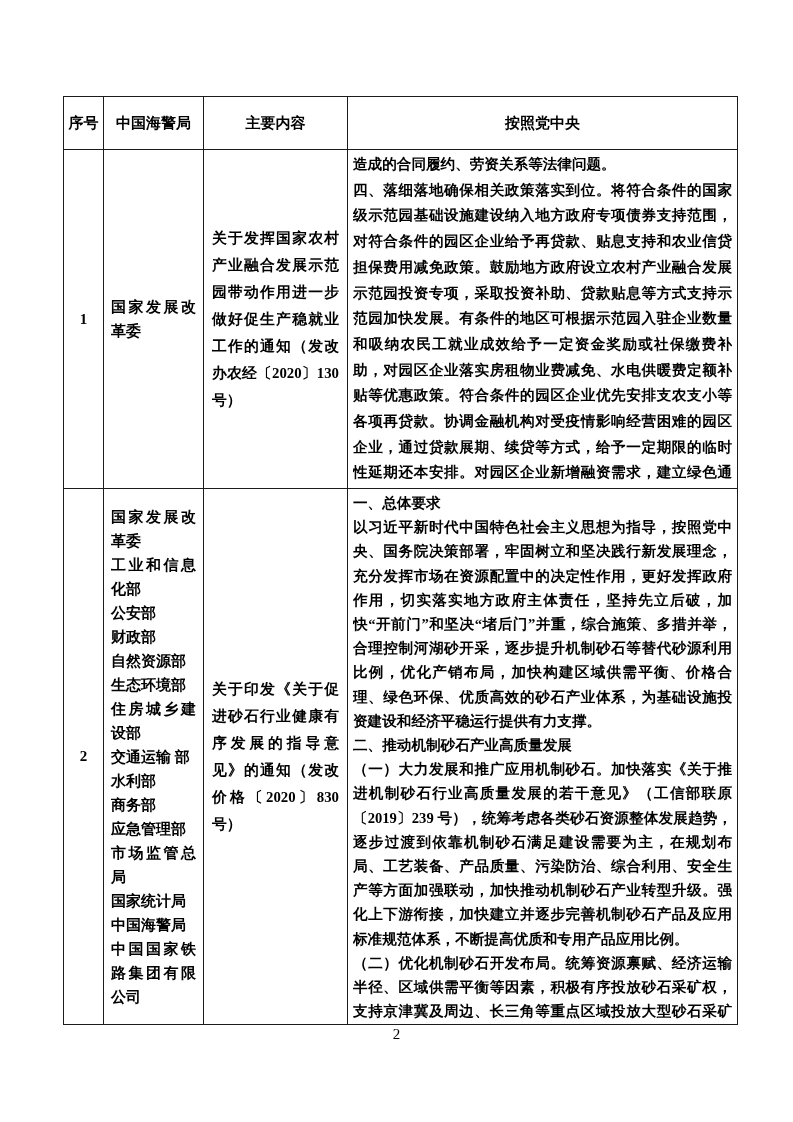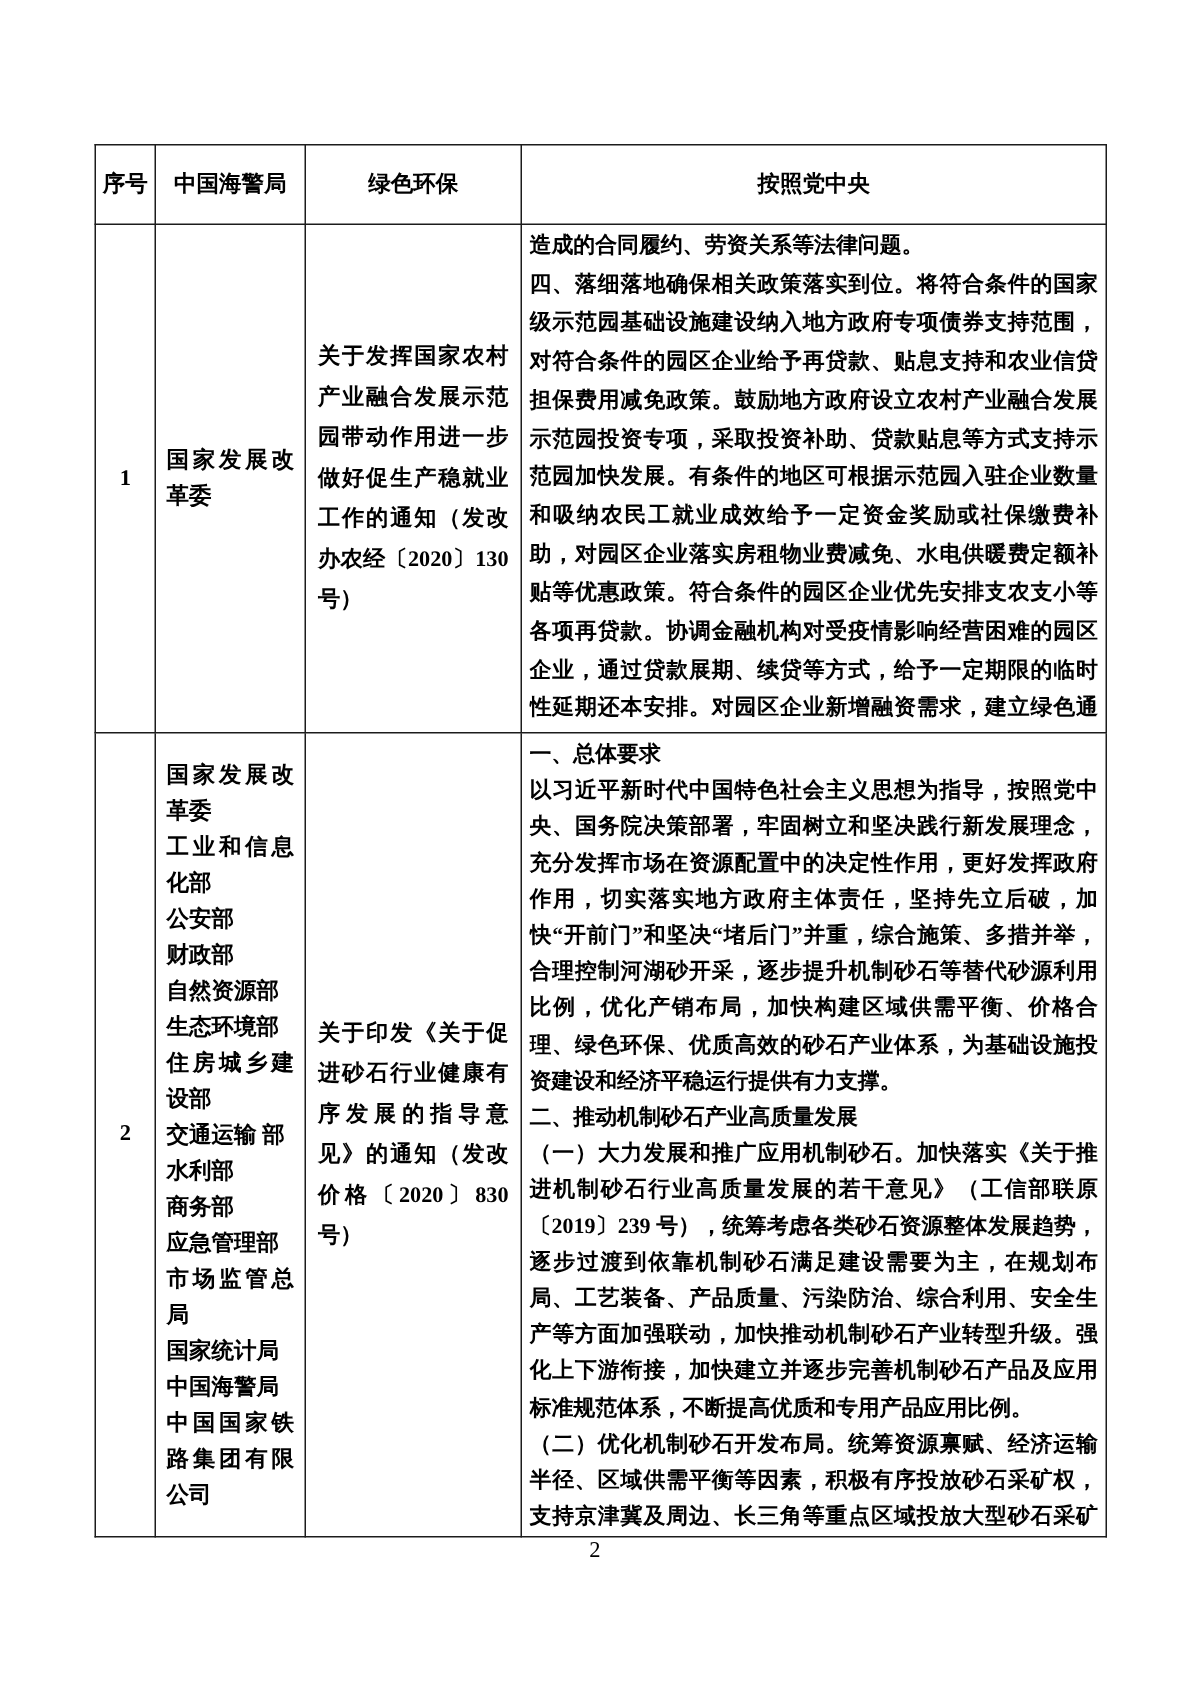--- a/index.html
+++ b/index.html
@@ -88,21 +88,21 @@
     <colgroup>
       <col style="width:40px">
       <col style="width:100px">
       <col style="width:144px">
       <col style="width:390px">
     </colgroup>
     <thead>
       <tr>
         <th>序号</th>
         <th>中国海警局</th>
-        <th>绿色环保</th>
+        <th>主要内容</th>
         <th>按照党中央</th>
       </tr>
     </thead>
     <tbody>
       <tr class="row-1">
         <td class="cell-serial">1</td>
         <td class="cell-agency">国家发展改革委</td>
         <td class="cell-docname">关于发挥国家农村产业融合发展示范园带动作用进一步做好促生产稳就业工作的通知（发改办农经〔2020〕130 号）</td>
         <td class="cell-content">
           <div class="content-box">造成的合同履约、劳资关系等法律问题。

